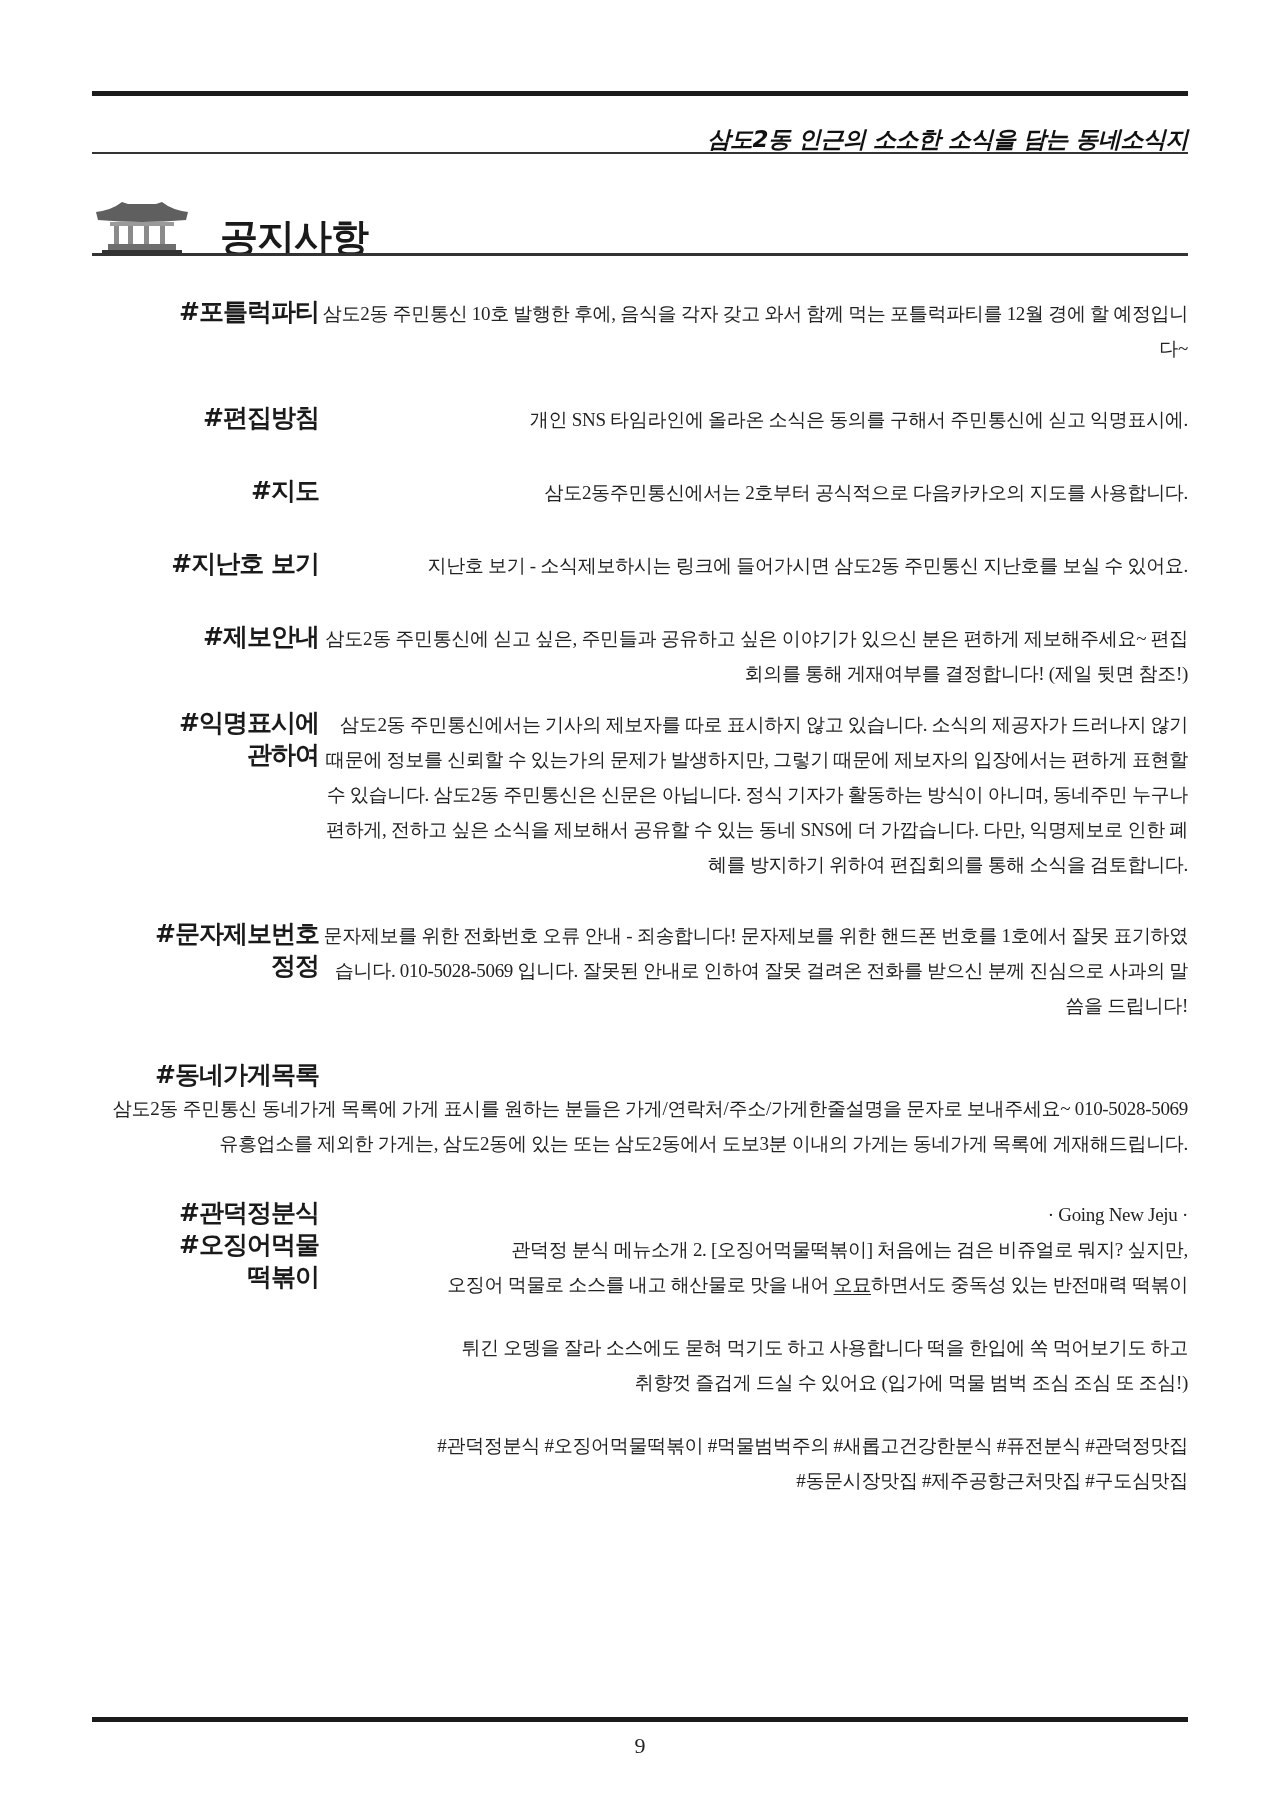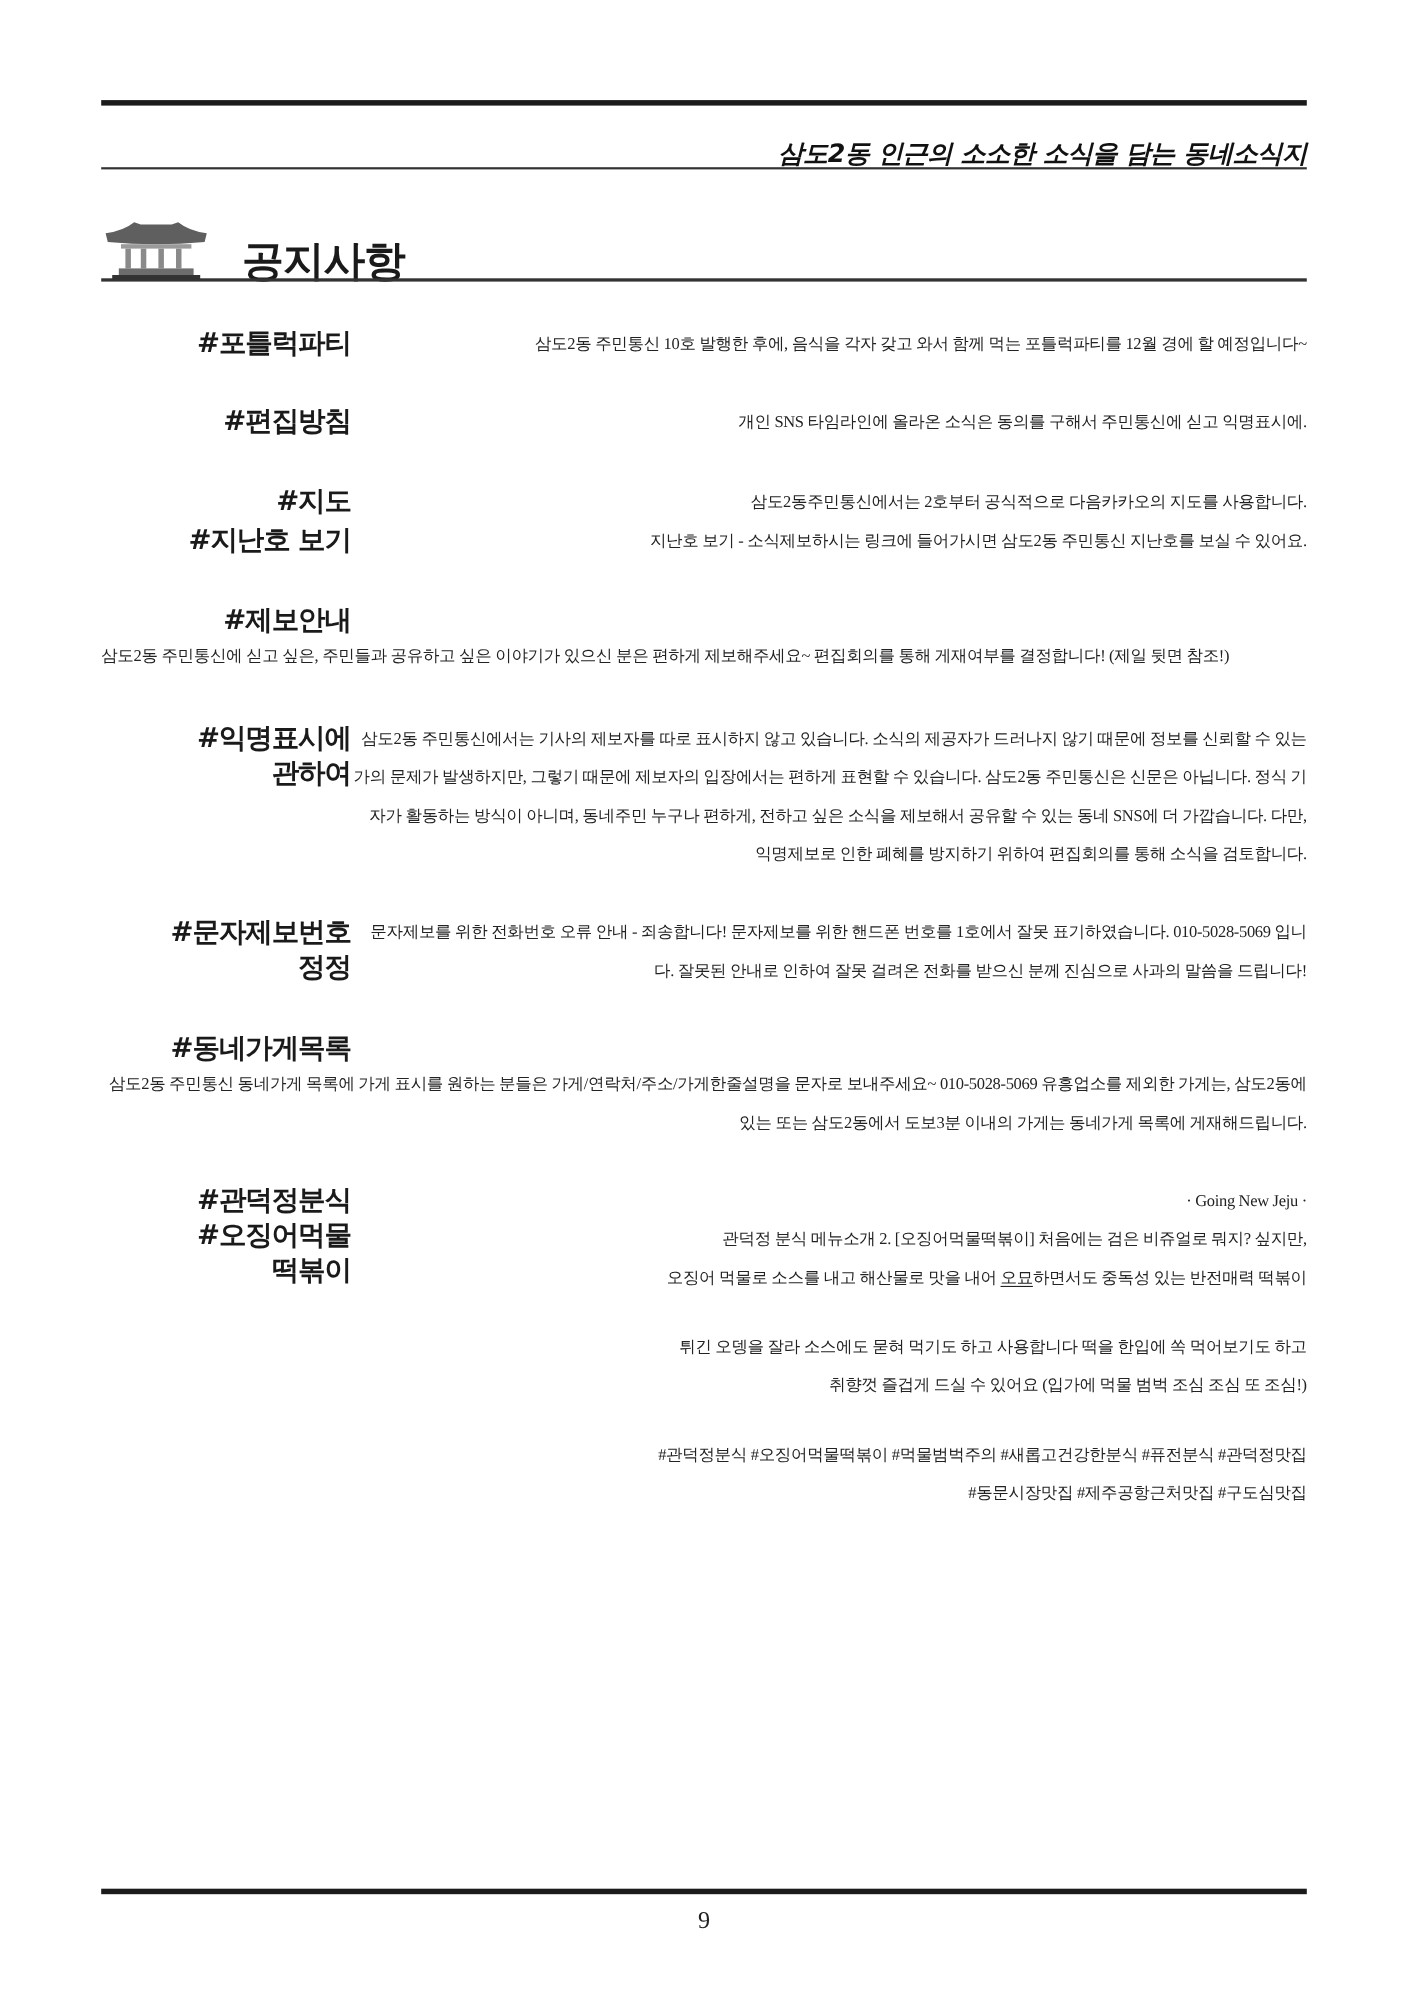--- a/index.html
+++ b/index.html
@@ -22,21 +22,21 @@
   }
   .entries { position: absolute; top: 296px; left: 92px; width: 1096px; }
   .entry { display: flex; align-items: flex-start; text-align: right; }
   .entry-label {
     width: 216px; flex: none; padding-left: 11px;
     font-family: "DejaVu Sans", sans-serif; font-weight: bold; font-size: 25px; line-height: 32px;
     color: #1a1a1a; letter-spacing: -1px;
   }
   .entry-label .line2 { display: block; padding-left: 14px; }
   .entry-body {
-    flex: 1; font-family: "Liberation Serif", serif; font-size: 15px; line-height: 35px; color: #222;
+    flex: 1; font-family: "Liberation Serif", serif; font-size: 19px; line-height: 35px; color: #222;
     letter-spacing: -0.3px;
   }
   .entry-body p { margin: 0; }
   .entry-body .gap { height: 28px; }
   .page-number {
     position: absolute; top: 1733px; left: 0; width: 1280px; text-align: center;
     font-family: "Liberation Serif", serif; font-size: 22px; color: #222;
   }
   u { text-decoration: underline; text-underline-offset: 3px; }
 </style>
@@ -75,39 +75,39 @@
 
   <div class="entry" style="margin-bottom:38px;">
     <div class="entry-label">
       <span>#편집방침</span>
     </div>
     <div class="entry-body">
       <p>개인 SNS 타임라인에 올라온 소식은 동의를 구해서 주민통신에 싣고 익명표시에.</p>
     </div>
   </div>
 
-  <div class="entry" style="">
+  <div class="entry" style="margin-bottom:38px;">
     <div class="entry-label">
       <span>#지도</span>
     </div>
     <div class="entry-body">
       <p>삼도2동주민통신에서는 2호부터 공식적으로 다음카카오의 지도를 사용합니다.</p>
     </div>
   </div>
 
   <div class="entry" style="margin-bottom:38px;">
     <div class="entry-label">
       <span>#지난호 보기</span>
     </div>
     <div class="entry-body">
       <p>지난호 보기 - 소식제보하시는 링크에 들어가시면 삼도2동 주민통신 지난호를 보실 수 있어요.</p>
     </div>
   </div>
 
-  <div class="entry" style="margin-bottom:40px;flex-direction:column;">
+  <div class="entry" style="margin-bottom:16px;">
     <div class="entry-label">
       <span>#제보안내</span>
     </div>
     <div class="entry-body">
       <p>삼도2동 주민통신에 싣고 싶은, 주민들과 공유하고 싶은 이야기가 있으신 분은 편하게 제보해주세요~ 편집회의를 통해 게재여부를 결정합니다! (제일 뒷면 참조!)</p>
     </div>
   </div>
 
   <div class="entry" style="margin-bottom:36px;">
     <div class="entry-label">

